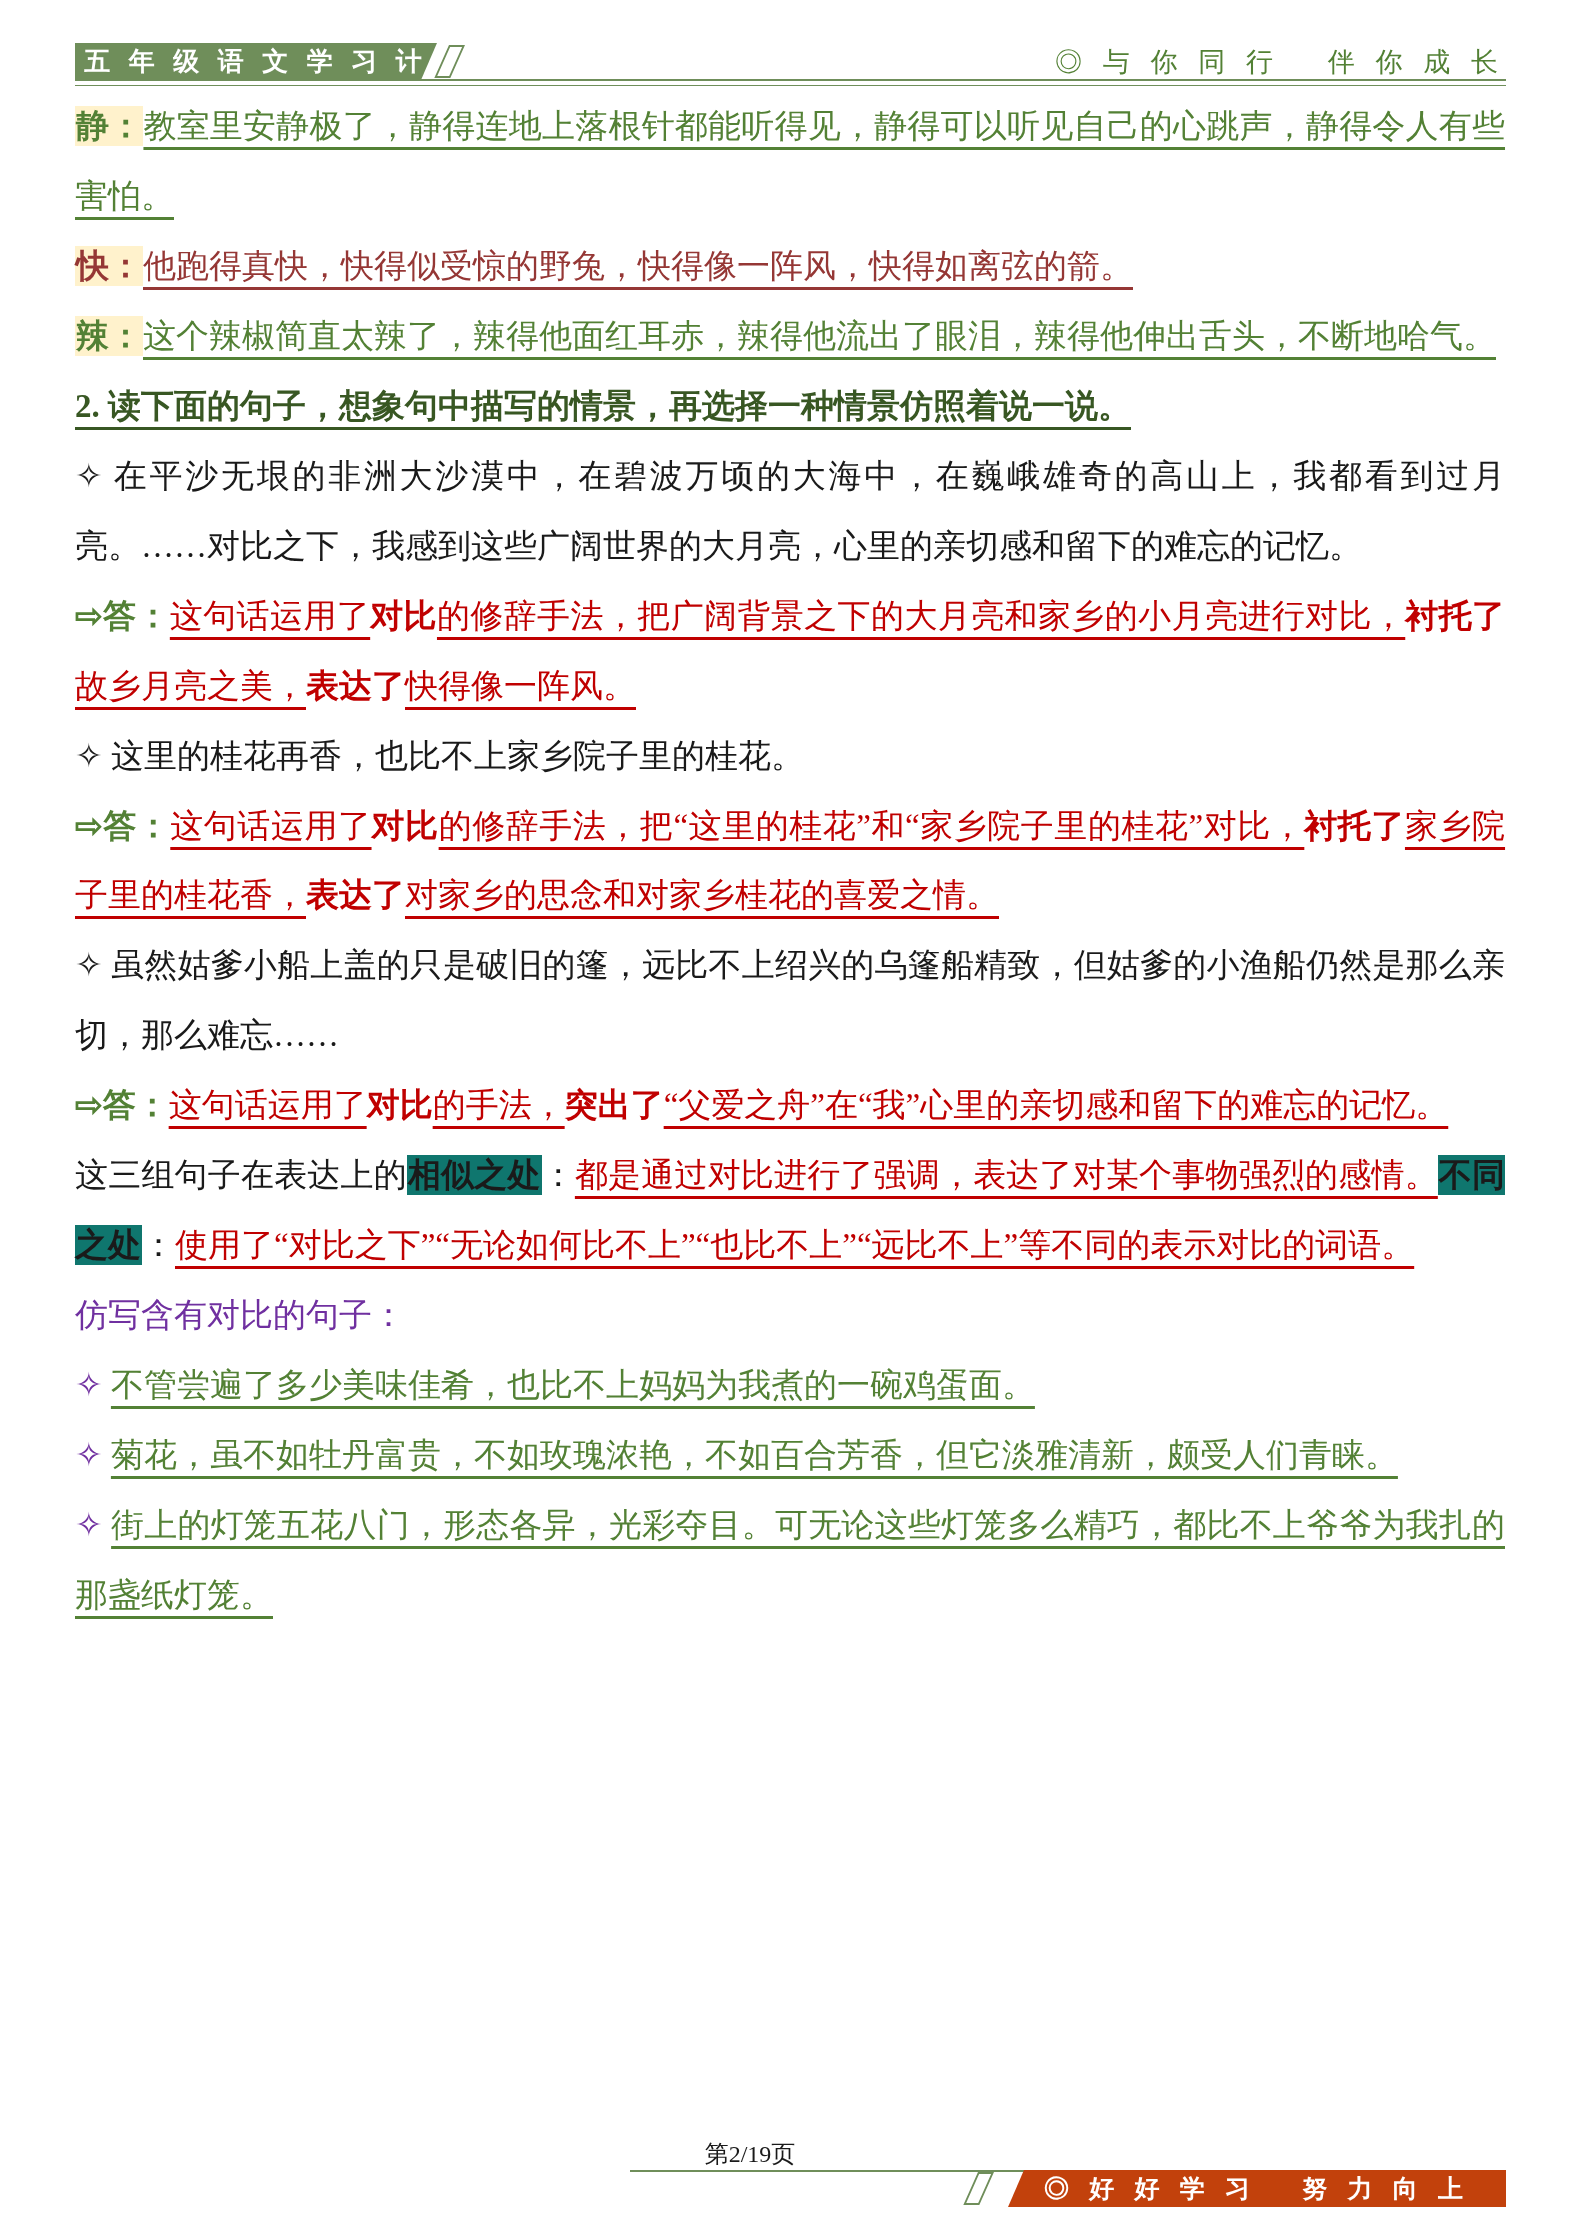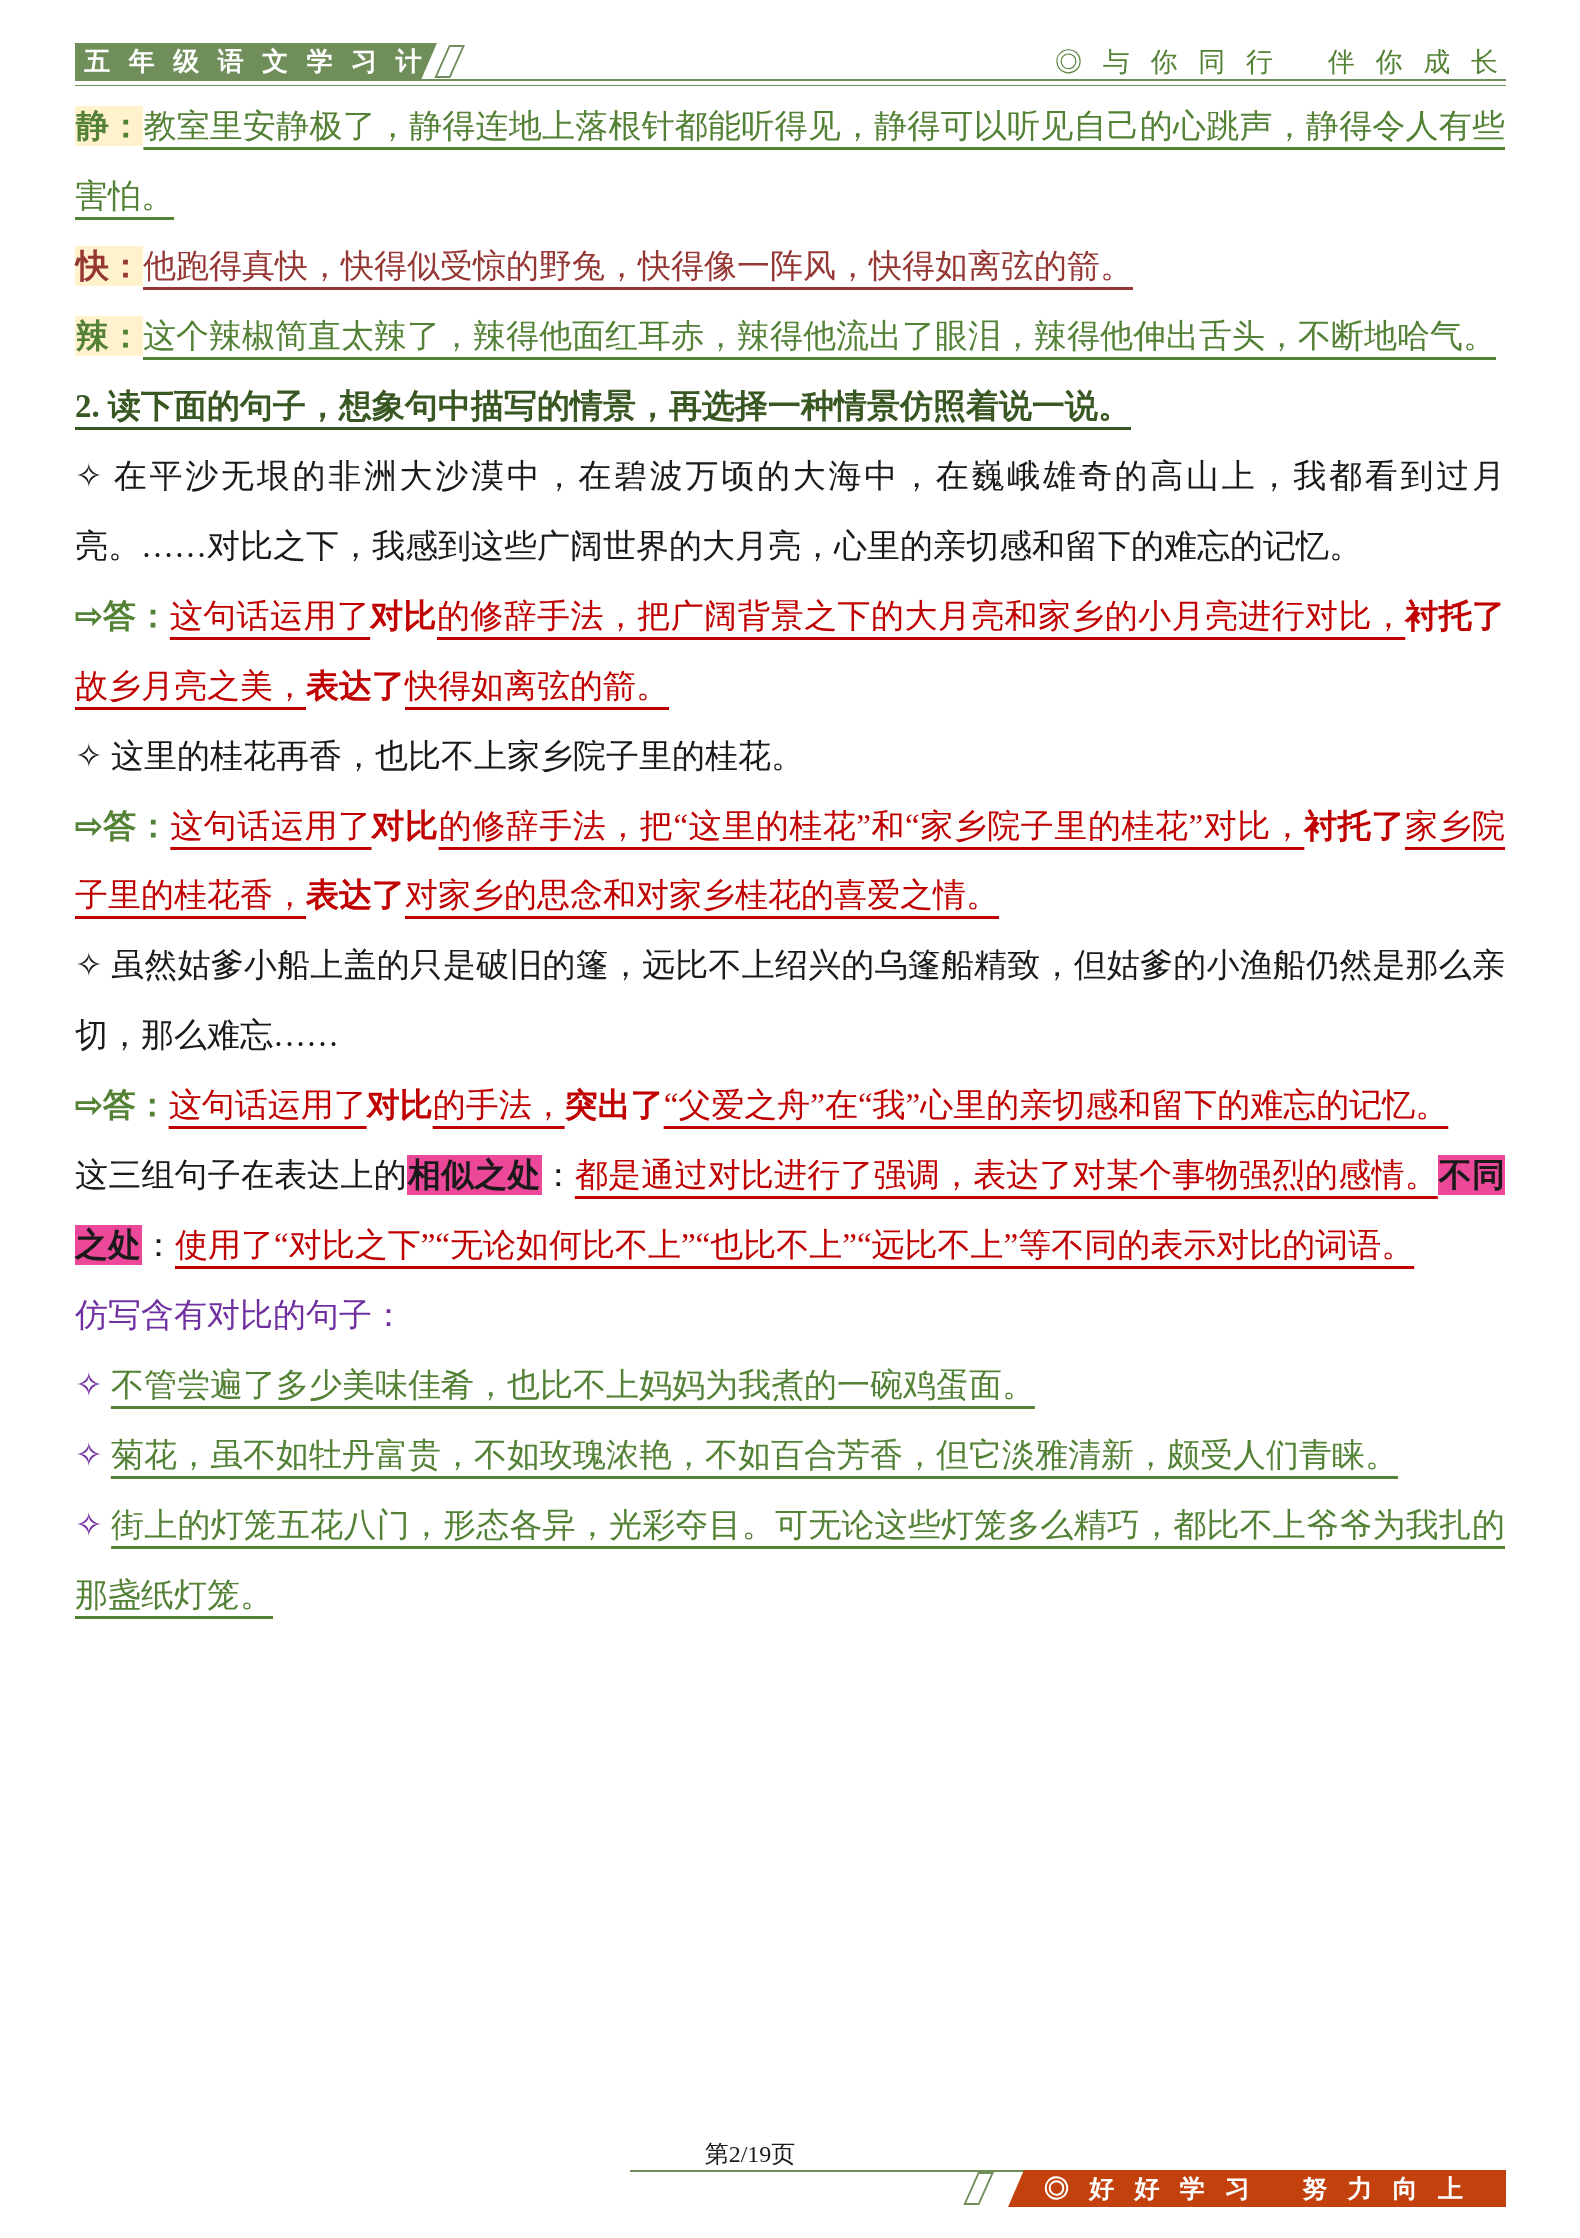--- a/index.html
+++ b/index.html
@@ -48,21 +48,21 @@
   .seg-hlg { color: #538135; font-weight: 700; background: #FFF2CC; padding: 2px 1px; }
   .seg-hlm { color: #953735; font-weight: 700; background: #FFF2CC; padding: 2px 1px; }
   .seg-g   { color: #538135; text-decoration: underline; }
   .seg-m   { color: #953735; text-decoration: underline; }
   .seg-h   { color: #385723; font-weight: 700; text-decoration: underline; }
   .seg-k   { color: #1a1a1a; }
   .seg-kd  { color: #1a1a1a; }
   .seg-r   { color: #C00000; text-decoration: underline; }
   .seg-rb  { color: #C00000; font-weight: 700; }
   .seg-ap  { color: #538135; font-weight: 700; }
-  .seg-hlk { color: #1a1a1a; font-weight: 700; background: #ec4899; padding: 2px 1px; }
+  .seg-hlk { color: #1a1a1a; font-weight: 700; background: #0f766e; padding: 2px 1px; }
   .seg-p   { color: #7030A0; }
   .seg-pd  { color: #7030A0; }
 
   
   .footer { position: absolute; left: 0; top: 2120px; width: 1580px; height: 118px; }
   .footer-pagenum {
     position: absolute; left: 0; top: 18px; width: 1500px;
     text-align: center; font-size: 24px; color: #1a1a1a;
   }
   .footer-rule { position: absolute; left: 630px; top: 50px; width: 400px; height: 2px; background: #6f8e5a; }
@@ -95,21 +95,21 @@
       <span>◎ 与 你 同 行　 伴 你 成 长</span>
     </div>
   </div>
 
   <div class="content">
       <p class="para"><span class="seg seg-hlg">静：</span><span class="seg seg-g">教室里安静极了，静得连地上落根针都能听得见，静得可以听见自己的心跳声，静得令人有些害怕。</span></p>
       <p class="para"><span class="seg seg-hlm">快：</span><span class="seg seg-m">他跑得真快，快得似受惊的野兔，快得像一阵风，快得如离弦的箭。</span></p>
       <p class="para"><span class="seg seg-hlg">辣：</span><span class="seg seg-g">这个辣椒简直太辣了，辣得他面红耳赤，辣得他流出了眼泪，辣得他伸出舌头，不断地哈气。</span></p>
       <p class="para"><span class="seg seg-h">2. 读下面的句子，想象句中描写的情景，再选择一种情景仿照着说一说。</span></p>
       <p class="para"><span class="seg seg-kd">✧ </span><span class="seg seg-k">在平沙无垠的非洲大沙漠中，在碧波万顷的大海中，在巍峨雄奇的高山上，我都看到过月亮。……对比之下，我感到这些广阔世界的大月亮，心里的亲切感和留下的难忘的记忆。</span></p>
-      <p class="para"><span class="seg seg-ap">⇨答：</span><span class="seg seg-r">这句话运用了</span><span class="seg seg-rb">对比</span><span class="seg seg-r">的修辞手法，把广阔背景之下的大月亮和家乡的小月亮进行对比，</span><span class="seg seg-rb">衬托了</span><span class="seg seg-r">故乡月亮之美，</span><span class="seg seg-rb">表达了</span><span class="seg seg-r">快得如离弦的箭。</span></p>
+      <p class="para"><span class="seg seg-ap">⇨答：</span><span class="seg seg-r">这句话运用了</span><span class="seg seg-rb">对比</span><span class="seg seg-r">的修辞手法，把广阔背景之下的大月亮和家乡的小月亮进行对比，</span><span class="seg seg-rb">衬托了</span><span class="seg seg-r">故乡月亮之美，</span><span class="seg seg-rb">表达了</span><span class="seg seg-r">快得像一阵风。</span></p>
       <p class="para"><span class="seg seg-kd">✧ </span><span class="seg seg-k">这里的桂花再香，也比不上家乡院子里的桂花。</span></p>
       <p class="para"><span class="seg seg-ap">⇨答：</span><span class="seg seg-r">这句话运用了</span><span class="seg seg-rb">对比</span><span class="seg seg-r">的修辞手法，把“这里的桂花”和“家乡院子里的桂花”对比，</span><span class="seg seg-rb">衬托了</span><span class="seg seg-r">家乡院子里的桂花香，</span><span class="seg seg-rb">表达了</span><span class="seg seg-r">对家乡的思念和对家乡桂花的喜爱之情。</span></p>
       <p class="para"><span class="seg seg-kd">✧ </span><span class="seg seg-k">虽然姑爹小船上盖的只是破旧的篷，远比不上绍兴的乌篷船精致，但姑爹的小渔船仍然是那么亲切，那么难忘……</span></p>
       <p class="para"><span class="seg seg-ap">⇨答：</span><span class="seg seg-r">这句话运用了</span><span class="seg seg-rb">对比</span><span class="seg seg-r">的手法，</span><span class="seg seg-rb">突出了</span><span class="seg seg-r">“父爱之舟”在“我”心里的亲切感和留下的难忘的记忆。</span></p>
       <p class="para"><span class="seg seg-k">这三组句子在表达上的</span><span class="seg seg-hlk">相似之处</span><span class="seg seg-k">：</span><span class="seg seg-r">都是通过对比进行了强调，表达了对某个事物强烈的感情。</span><span class="seg seg-hlk">不同之处</span><span class="seg seg-k">：</span><span class="seg seg-r">使用了“对比之下”“无论如何比不上”“也比不上”“远比不上”等不同的表示对比的词语。</span></p>
       <p class="para"><span class="seg seg-p">仿写含有对比的句子：</span></p>
       <p class="para"><span class="seg seg-pd">✧ </span><span class="seg seg-g">不管尝遍了多少美味佳肴，也比不上妈妈为我煮的一碗鸡蛋面。</span></p>
       <p class="para"><span class="seg seg-pd">✧ </span><span class="seg seg-g">菊花，虽不如牡丹富贵，不如玫瑰浓艳，不如百合芳香，但它淡雅清新，颇受人们青睐。</span></p>
       <p class="para"><span class="seg seg-pd">✧ </span><span class="seg seg-g">街上的灯笼五花八门，形态各异，光彩夺目。可无论这些灯笼多么精巧，都比不上爷爷为我扎的那盏纸灯笼。</span></p>
     </div>

